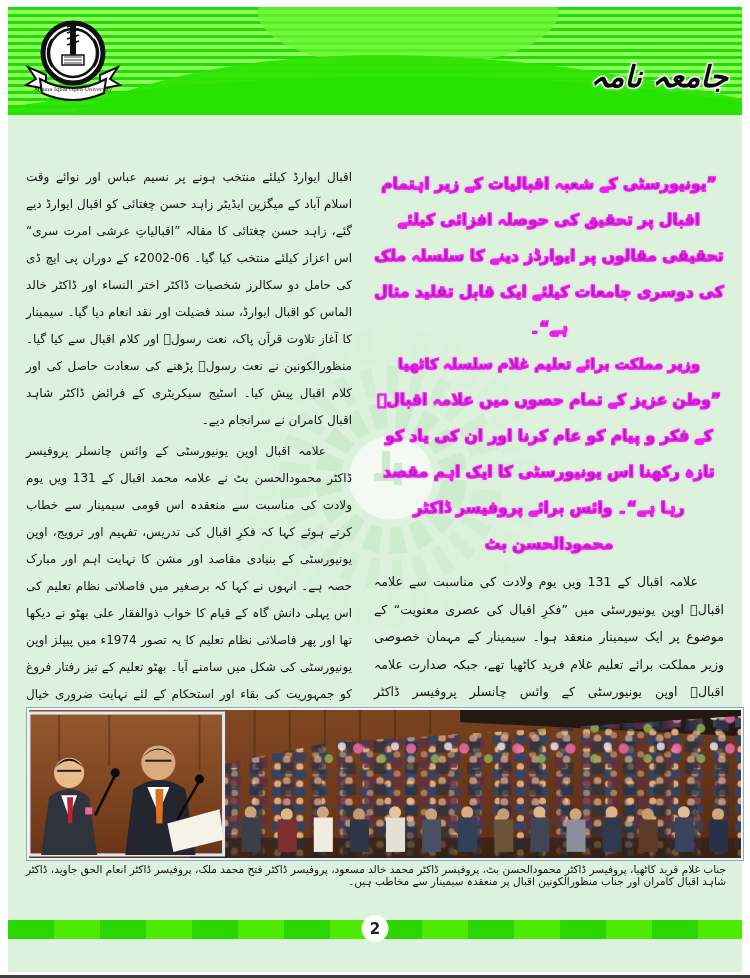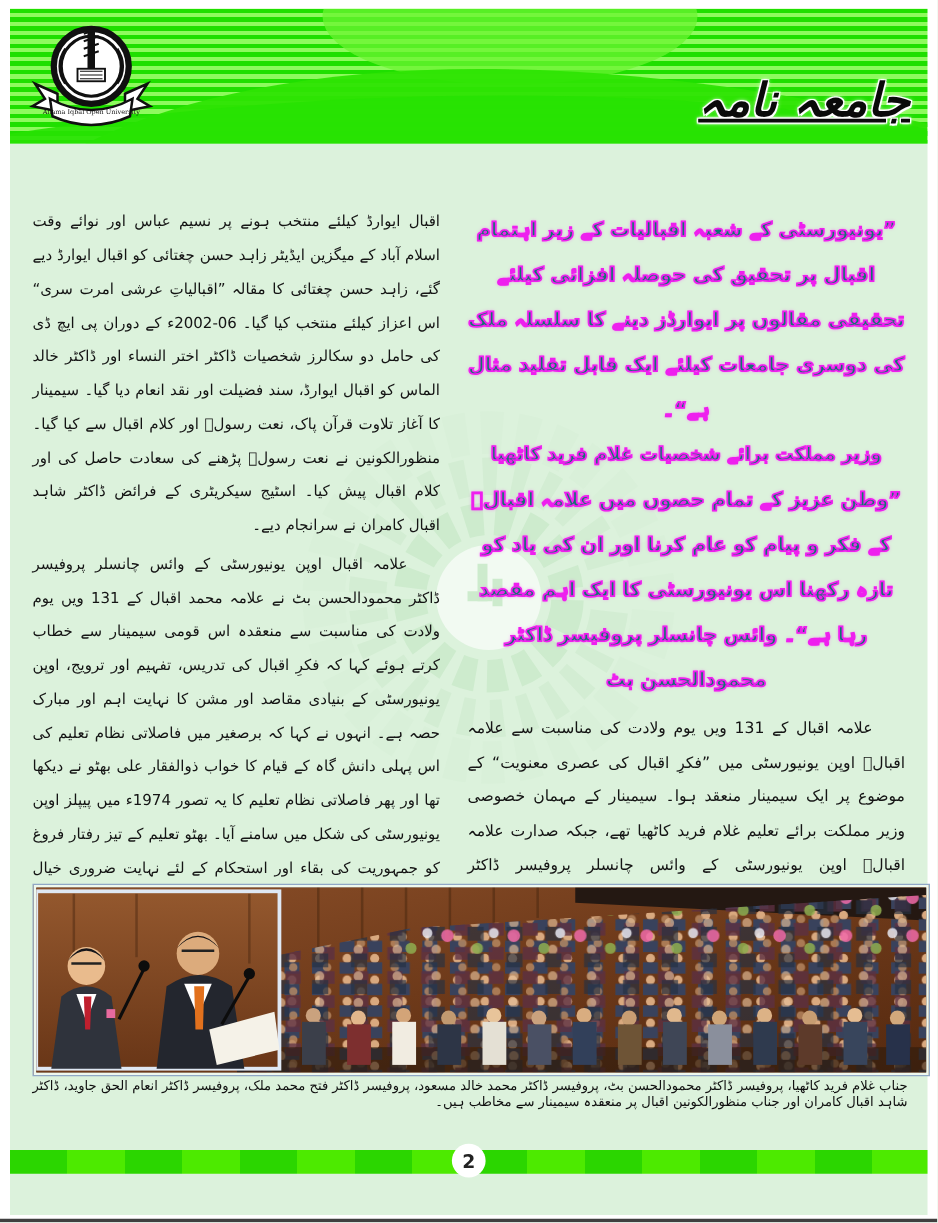--- a/index.html
+++ b/index.html
@@ -5,39 +5,39 @@
   html,body{margin:0;padding:0;}
   body{font-family:"DejaVu Sans",sans-serif;}
   .page{position:relative;width:750px;height:978px;background:#ffffff;overflow:hidden;}
 
   
   .header{position:absolute;left:8px;top:7px;right:8px;height:108px;
     background:repeating-linear-gradient(180deg,#1fdf00 0 3.5px,#8efa5e 3.5px 7px);
     overflow:hidden;}
   .header svg.wave{position:absolute;left:0;top:0;width:100%;height:100%;}
   .masthead{position:absolute;right:14px;top:52px;direction:rtl;
-    font-size:37px;font-weight:bold;font-style:italic;color:#0a0a0a;letter-spacing:1px;
-    text-shadow:0 0 2px #fff,0 0 4px #fff,1px 1px 0 #fff,-1px -1px 0 #fff,1px -1px 0 #fff,-1px 1px 0 #fff;text-decoration:underline;}
+    font-size:30px;font-weight:bold;font-style:italic;color:#0a0a0a;letter-spacing:1px;
+    text-shadow:0 0 2px #fff,0 0 4px #fff,1px 1px 0 #fff,-1px -1px 0 #fff,1px -1px 0 #fff,-1px 1px 0 #fff;}
   .logo{position:absolute;left:14px;top:6px;width:102px;height:104px;}
 
   
   .sheet{position:absolute;left:8px;top:115px;right:8px;height:857px;background:#dcf2dc;}
 
   
   .watermark{position:absolute;left:228px;top:208px;width:310px;height:310px;z-index:0;}
 
   
   .columns{position:absolute;left:14px;top:45px;right:14px;height:548px;
     display:flex;direction:rtl;gap:14px;z-index:1;}
   .col{overflow:hidden;}
   .col-right{width:358px;}
   .col-left{flex:1;}
   .quote-block{direction:rtl;text-align:center;font-weight:bold;
     font-size:15.5px;line-height:36px;padding:6px 2px 2px 2px;
-    color:#0f766e;
+    color:#a21caf;
     -webkit-text-stroke:1.4px #ee1fee;
     text-shadow:0 0 1px #ee1fee,0 0 3px #f85bf8;}
   .quote-attr{font-size:14.5px;}
   .para{direction:rtl;text-align:justify;font-size:12.5px;line-height:27.5px;color:#141414;margin:4px;}
   .col-left .para{font-size:12px;line-height:27px;}
   .indent{text-indent:26px;}
   .para + .para{margin-top:2px;}
 
   
   .photo{position:absolute;left:19px;top:593px;width:712px;height:148px;
@@ -101,22 +101,22 @@
         <rect x="158" y="140" width="8" height="22"></rect>
         <rect x="138" y="150" width="20" height="8"></rect>
       </g>
     </svg>
 
     <div class="columns">
 
       <div class="col col-right">
         <div class="quote-block">
           <div>”یونیورسٹی کے شعبہ اقبالیات کے زیر اہتمام اقبال پر تحقیق کی حوصلہ افزائی کیلئے تحقیقی مقالوں پر ایوارڈز دینے کا سلسلہ ملک کی دوسری جامعات کیلئے ایک قابل تقلید مثال ہے“۔</div>
-          <div class="quote-attr">وزیر مملکت برائے شخصیات غلام فرید کاٹھیا</div>
-          <div>”وطن عزیز کے تمام حصوں میں علامہ اقبالؒ کے فکر و پیام کو عام کرنا اور ان کی یاد کو تازہ رکھنا اس یونیورسٹی کا ایک اہم مقصد رہا ہے“۔ وائس چانسلر پروفیسر ڈاکٹر محمودالحسن بٹ</div>
+          <div class="quote-attr">وزیر مملکت برائے تعلیم غلام سلسلہ کاٹھیا</div>
+          <div>”وطن عزیز کے تمام حصوں میں علامہ اقبالؒ کے فکر و پیام کو عام کرنا اور ان کی یاد کو تازہ رکھنا اس یونیورسٹی کا ایک اہم مقصد رہا ہے“۔ وائس برائے پروفیسر ڈاکٹر محمودالحسن بٹ</div>
         </div>
         <p class="para indent">علامہ اقبال کے 131 ویں یوم ولادت کی مناسبت سے علامہ اقبالؒ اوپن یونیورسٹی میں ”فکرِ اقبال کی عصری معنویت“ کے موضوع پر ایک سیمینار منعقد ہوا۔ سیمینار کے مہمان خصوصی وزیر مملکت برائے تعلیم غلام فرید کاٹھیا تھے، جبکہ صدارت علامہ اقبالؒ اوپن یونیورسٹی کے وائس چانسلر پروفیسر ڈاکٹر محمودالحسن بٹ نے کی۔ اوپن یونیورسٹی کے آڈیٹوریم میں منعقد ہونے والا یہ سیمینار اپنی حاضری کے اعتبار سے فقید المثال تھا جس میں ممتاز ماہرین تعلیم، راولپنڈی/اسلام آباد کی جامعات کے پروفیسر صاحبان، کالجز کے سربراہان طلباء و طالبات اور اقبالیات و تاریخ کے سٹوڈنٹس کی کثیر تعداد موجود تھی۔</p>
 
       </div>
 
       <div class="col col-left">
         <p class="para">اقبال ایوارڈ کیلئے منتخب ہونے پر نسیم عباس اور نوائے وقت اسلام آباد کے میگزین ایڈیٹر زاہد حسن چغتائی کو اقبال ایوارڈ دیے گئے، زاہد حسن چغتائی کا مقالہ ”اقبالیاتِ عرشی امرت سری“ اس اعزاز کیلئے منتخب کیا گیا۔ 06-2002ء کے دوران پی ایچ ڈی کی حامل دو سکالرز شخصیات ڈاکٹر اختر النساء اور ڈاکٹر خالد الماس کو اقبال ایوارڈ، سند فضیلت اور نقد انعام دیا گیا۔ سیمینار کا آغاز تلاوت قرآن پاک، نعت رسولؐ اور کلام اقبال سے کیا گیا۔ منظورالکونین نے نعت رسولؐ پڑھنے کی سعادت حاصل کی اور کلام اقبال پیش کیا۔ اسٹیج سیکریٹری کے فرائض ڈاکٹر شاہد اقبال کامران نے سرانجام دیے۔</p>
         <p class="para indent">علامہ اقبال اوپن یونیورسٹی کے وائس چانسلر پروفیسر ڈاکٹر محمودالحسن بٹ نے علامہ محمد اقبال کے 131 ویں یوم ولادت کی مناسبت سے منعقدہ اس قومی سیمینار سے خطاب کرتے ہوئے کہا کہ فکرِ اقبال کی تدریس، تفہیم اور ترویج، اوپن یونیورسٹی کے بنیادی مقاصد اور مشن کا نہایت اہم اور مبارک حصہ ہے۔ انہوں نے کہا کہ برصغیر میں فاصلاتی نظام تعلیم کی اس پہلی دانش گاہ کے قیام کا خواب ذوالفقار علی بھٹو نے دیکھا تھا اور پھر فاصلاتی نظام تعلیم کا یہ تصور 1974ء میں پیپلز اوپن یونیورسٹی کی شکل میں سامنے آیا۔ بھٹو تعلیم کے تیز رفتار فروغ کو جمہوریت کی بقاء اور استحکام کے لئے نہایت ضروری خیال کرتے تھے ”تعلیم سب کے لئے“ اس زمانے میں تخلیق کیا جانے والا نعرہ ہے جو اس یونیورسٹی کا نصب العین بھی قرار پایا۔ اس دانش گاہ کو یہ اعزاز بھی حاصل ہے کہ شہید بے نظیر بھٹو نے علامتی طور پر اس یونیورسٹی کی طالب علم بن کر نہ صرف یونیورسٹی کے نصب العین سے ہم آہنگی کا ثبوت پیش کیا بلکہ اوپن یونیورسٹی کے لاکھوں طالب علموں کے اعتماد اور افتخار میں بھی بے پناہ اضافہ کیا۔ 14 مارچ 1996ء کو اس آڈیٹوریم میں محترمہ بے نظیر بھٹو نے اوپن یونیورسٹی کے مشن سے اپنی وابستگی کا برملا اظہار فرمایا تھا۔</p>
       </div>
 

